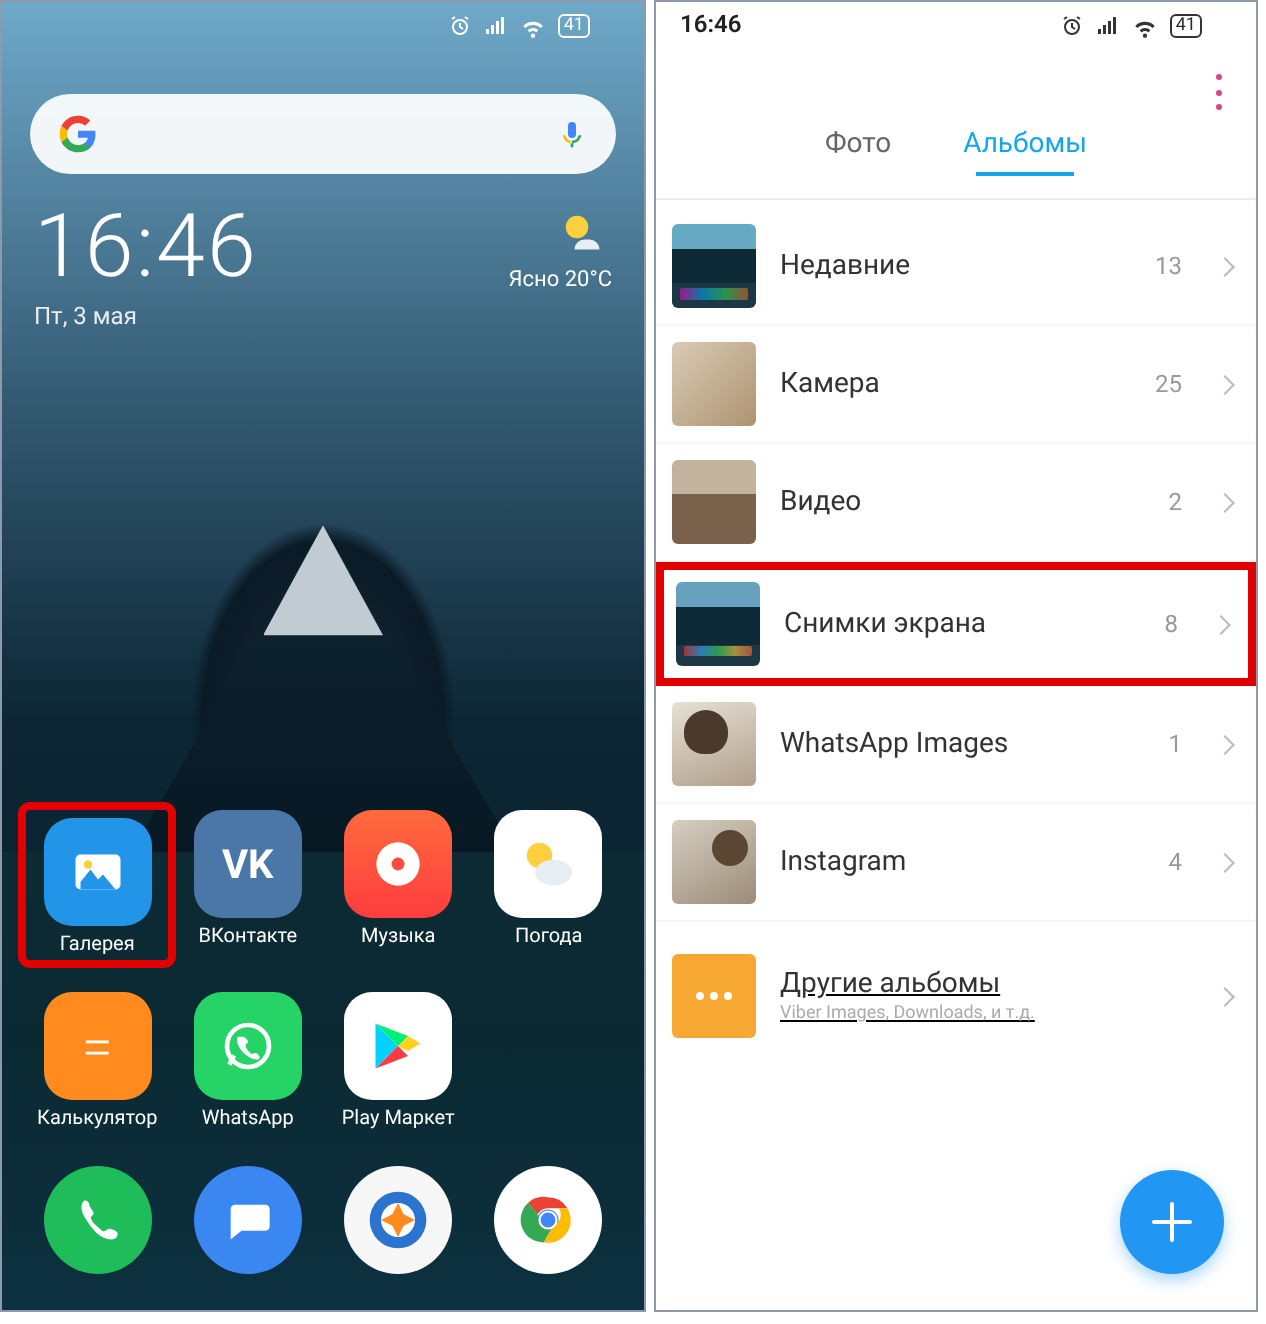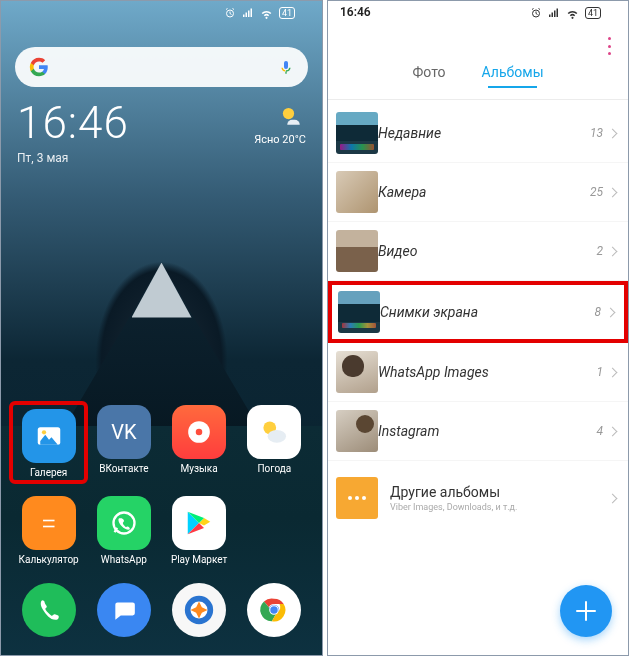--- a/index.html
+++ b/index.html
@@ -97,41 +97,40 @@
   .tab.active { color:#15a6ea; position:relative; }
   .tab.active::after {
     content:""; position:absolute; left:10%; right:10%; bottom:-8px; height:2px; background:#15a6ea;
   }
   .kebab { position:absolute; right:10px; top:36px; width:18px; height:18px; display:flex; flex-direction:column; justify-content:space-between; align-items:center;}
   .kebab span { width:3px; height:3px; background:#d48; border-radius:50%;}
   .divider { height:1px; background:#ececec; margin-top:10px;}
 
   .album-list { margin-top:4px; }
   .album-row {
-    display:flex; align-items:center; padding:8px 12px 8px 8px; 
+    display:flex; align-items:center; padding:8px 12px 8px 8px; gap:12px;
     border-bottom:1px solid #f5f5f5;
-    font-style:italic;
   }
   .album-row.highlighted { border:4px solid #e30000; padding:6px 10px 6px 6px;align-items:center;}
   .thumb { width:42px; height:42px; border-radius:3px; flex:none; }
   .th-recent { background:linear-gradient(#66a9c3 30%, #0e2a37 30%, #0e2a37 70%, #1c3845 70%); position:relative;}
   .th-recent::after { content:""; position:absolute; bottom:4px; left:4px; right:4px; height:6px; background:linear-gradient(90deg,#f0b,#0af,#3d5,#f62); border-radius:1px; opacity:.55;}
   .th-camera { background:linear-gradient(135deg,#d8cab6,#ae9470);}
   .th-video { background:linear-gradient(#c3b29d 40%,#7a614b 40%);}
   .th-screens { background:linear-gradient(#66a1bd 30%, #0e2a37 30%, #0e2a37 75%, #1c3845 75%); position:relative;}
   .th-screens::after { content:""; position:absolute; bottom:5px; left:4px; right:4px; height:5px; background:linear-gradient(90deg,#f33,#3af,#3d5,#fc3,#f63); border-radius:1px; opacity:.6;}
   .th-wa { background:linear-gradient(160deg,#e6dfd4,#b1a08c); position:relative;}
   .th-wa::after { content:""; position:absolute; left:6px; top:4px; width:22px; height:22px; background:#4a3a2e; border-radius:50% 50% 45% 45%;}
   .th-ig { background:linear-gradient(150deg,#d6cec2,#9c8c78); position:relative;}
   .th-ig::after{content:"";position:absolute;right:4px;top:5px;width:18px;height:18px;background:#5a4632;border-radius:50%;}
   .album-name { flex:1; font-size:14px; color:#333; }
   .album-count { font-size:12px; color:#999; margin-right:6px;}
   .chev { width:7px; height:7px; border-right:1.5px solid #bbb; border-top:1.5px solid #bbb; transform:rotate(45deg);}
 
-  .other-row { display:flex; align-items:center; padding:12px 12px 12px 8px; gap:12px; margin-top:4px;}
+  .other-row { display:flex; align-items:center; padding:12px 12px 12px 8px; gap:12px; margin-top:4px;text-decoration:underline;}
   .other-thumb { width:42px; height:42px; background:#f7a832; border-radius:3px; display:flex; align-items:center; justify-content:center; gap:3px;}
   .other-thumb i { width:4px; height:4px; background:#fff; border-radius:50%; display:block;}
   .other-col { flex:1; }
   .other-title { font-size:14px; color:#333;}
   .other-sub { font-size:9px; color:#aaa; margin-top:2px;}
 
   .fab {
     position:absolute; right:16px; bottom:18px; width:52px; height:52px;
     border-radius:26px; background:#2196f3; box-shadow:0 3px 8px rgba(33,150,243,.4);
     display:flex; align-items:center; justify-content:center;
@@ -202,21 +201,21 @@
           <svg width="30" height="30" viewBox="0 0 24 24">
               <rect x="3" y="5" width="18" height="14" rx="2" fill="#fff"></rect>
               <path fill="#2395e8" d="M5 16l4-5 3 4 2-2 5 6H5z"></path>
               <circle cx="8" cy="9" r="1.7" fill="#ffcf3e"></circle>
             </svg>
         </div>
         <span class="label">Галерея</span>
       </div>
       <div class="app">
         <div class="icon" style="background:#4a76a8">
-            <span style="color:#fff;font-weight:400;font-size:20px;">VK</span>
+            <span style="color:#fff;font-weight:700;font-size:20px;">VK</span>
           </div>
         <span class="label">ВКонтакте</span>
       </div>
       <div class="app">
         <div class="icon" style="background:linear-gradient(#ff6a3d,#ff3d3d)">
           <svg width="26" height="26" viewBox="0 0 24 24">
               <circle cx="12" cy="12" r="10" fill="#fff"></circle>
               <circle cx="12" cy="12" r="3" fill="#ff4d3d"></circle>
             </svg>
         </div>

